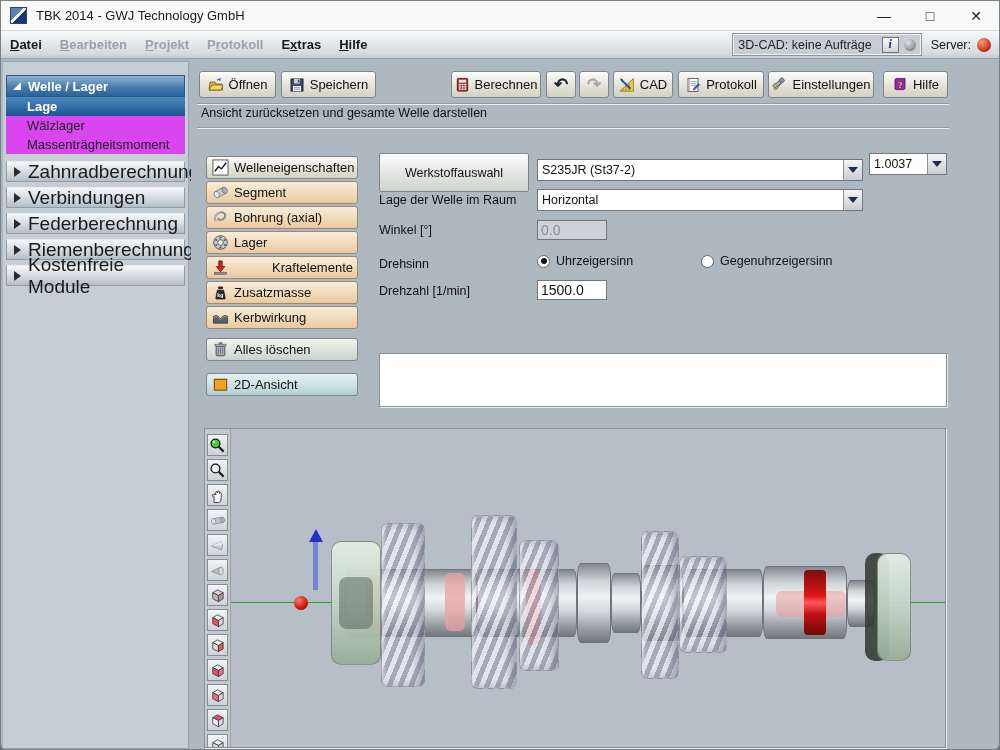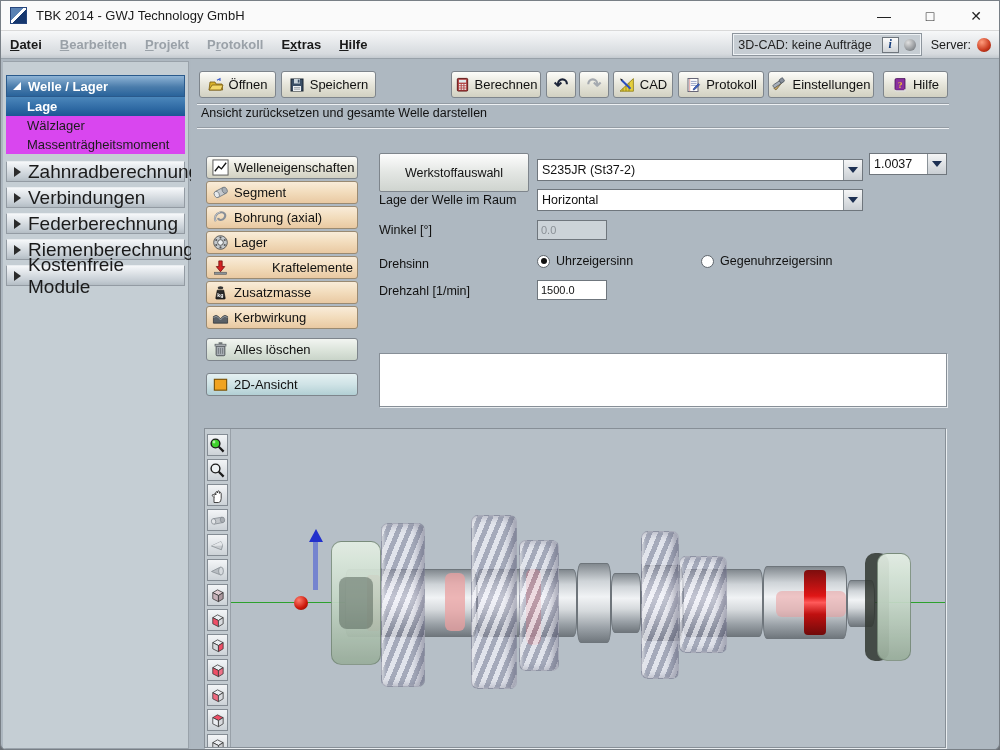--- a/index.html
+++ b/index.html
@@ -67,21 +67,21 @@
   .flabel{position:absolute;font-size:12.5px;color:#111;}
   .fbtn{position:absolute;height:39px;background:linear-gradient(180deg,#fdfdfd,#e3e6e3 50%,#cfd4cf);
     border:1px solid #7e858c;border-radius:2px;font-size:12.5px;color:#111;
     display:flex;align-items:center;justify-content:center;}
   .select{position:absolute;height:22px;background:#fff;border:1px solid #6f767d;display:flex;}
   .select .val{flex:1;font-size:12.5px;color:#111;display:flex;align-items:center;padding-left:4px;overflow:hidden;white-space:nowrap;}
   .select .arrowbtn{width:19px;background:linear-gradient(180deg,#f4f5f6,#c9ced3);border-left:1px solid #8a9298;
     display:flex;align-items:center;justify-content:center;}
   .select .arrowbtn i{width:0;height:0;border-left:5px solid transparent;border-right:5px solid transparent;
     border-top:6px solid #1c2f52;}
-  .tinput{position:absolute;height:20px;border:1px solid #6f767d;font-size:11px;padding:0 3px;
+  .tinput{position:absolute;height:20px;border:1px solid #6f767d;font-size:14px;padding:0 3px;
     font-family:"Liberation Sans",sans-serif;background:#fff;color:#111;}
   .tinput.disabled{background:#ccd3d8;color:#8a9096;}
   .radio{width:13px;height:13px;border-radius:50%;border:1px solid #5f666d;background:#fff;
     display:inline-flex;align-items:center;justify-content:center;}
   .radio.on::after{content:"";width:6px;height:6px;border-radius:50%;background:#111;}
   .radiorow{position:absolute;display:flex;align-items:center;gap:6px;font-size:12.5px;color:#111;}
   .notes{position:absolute;left:188px;top:294px;width:568px;height:54px;background:#fff;
     border:1px solid #878f97;box-shadow:1px 1px 0 #e8ecef;}
   
   .viewport{position:absolute;left:13px;top:369px;width:742px;height:320px;background:var(--viewport_bg);

